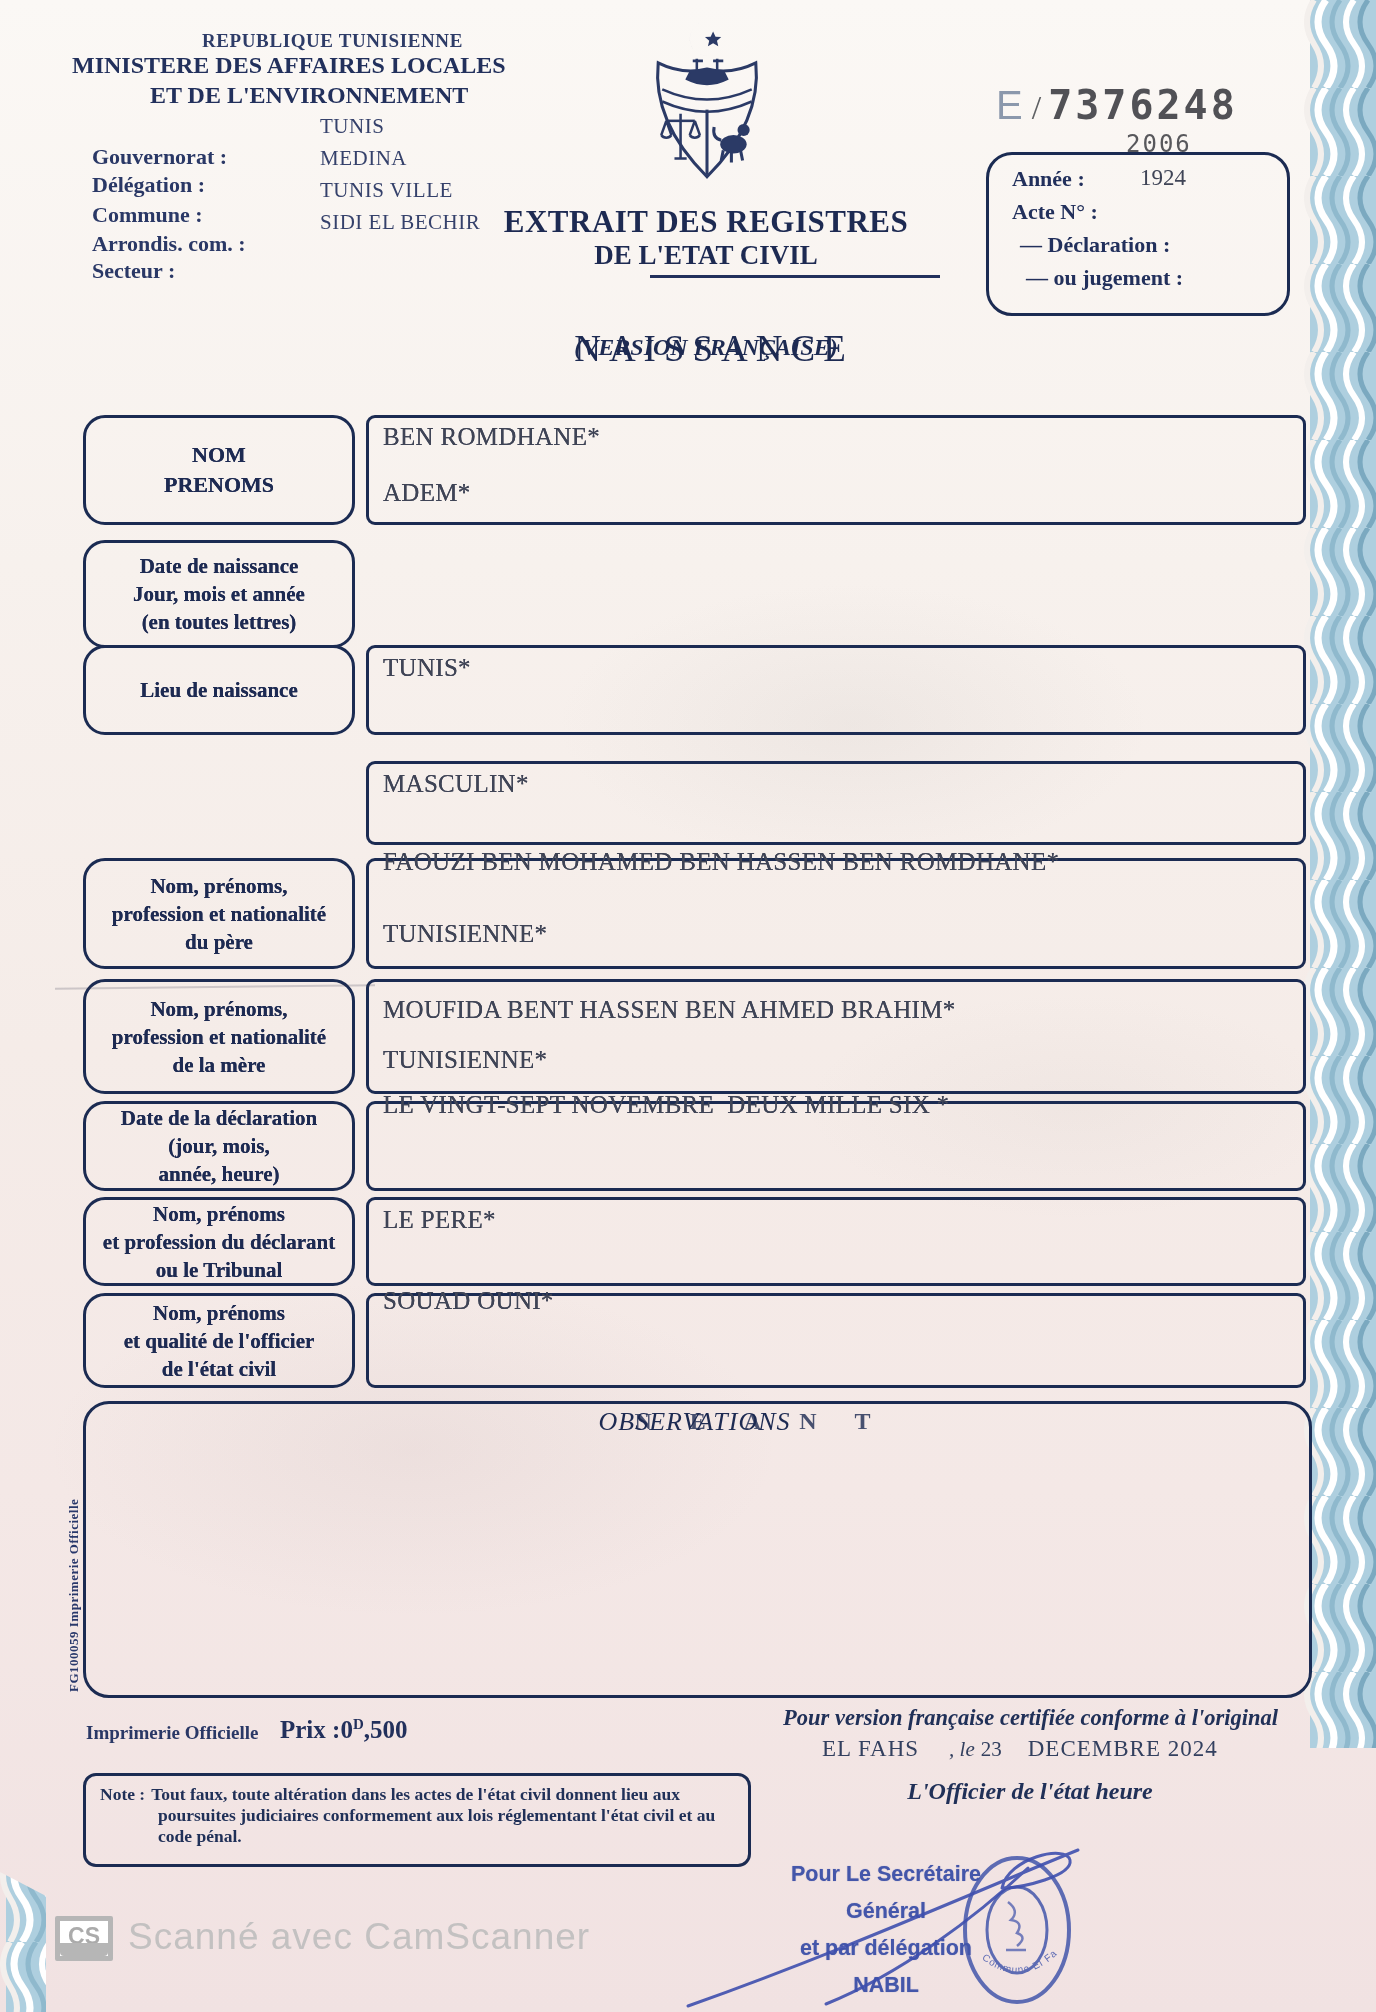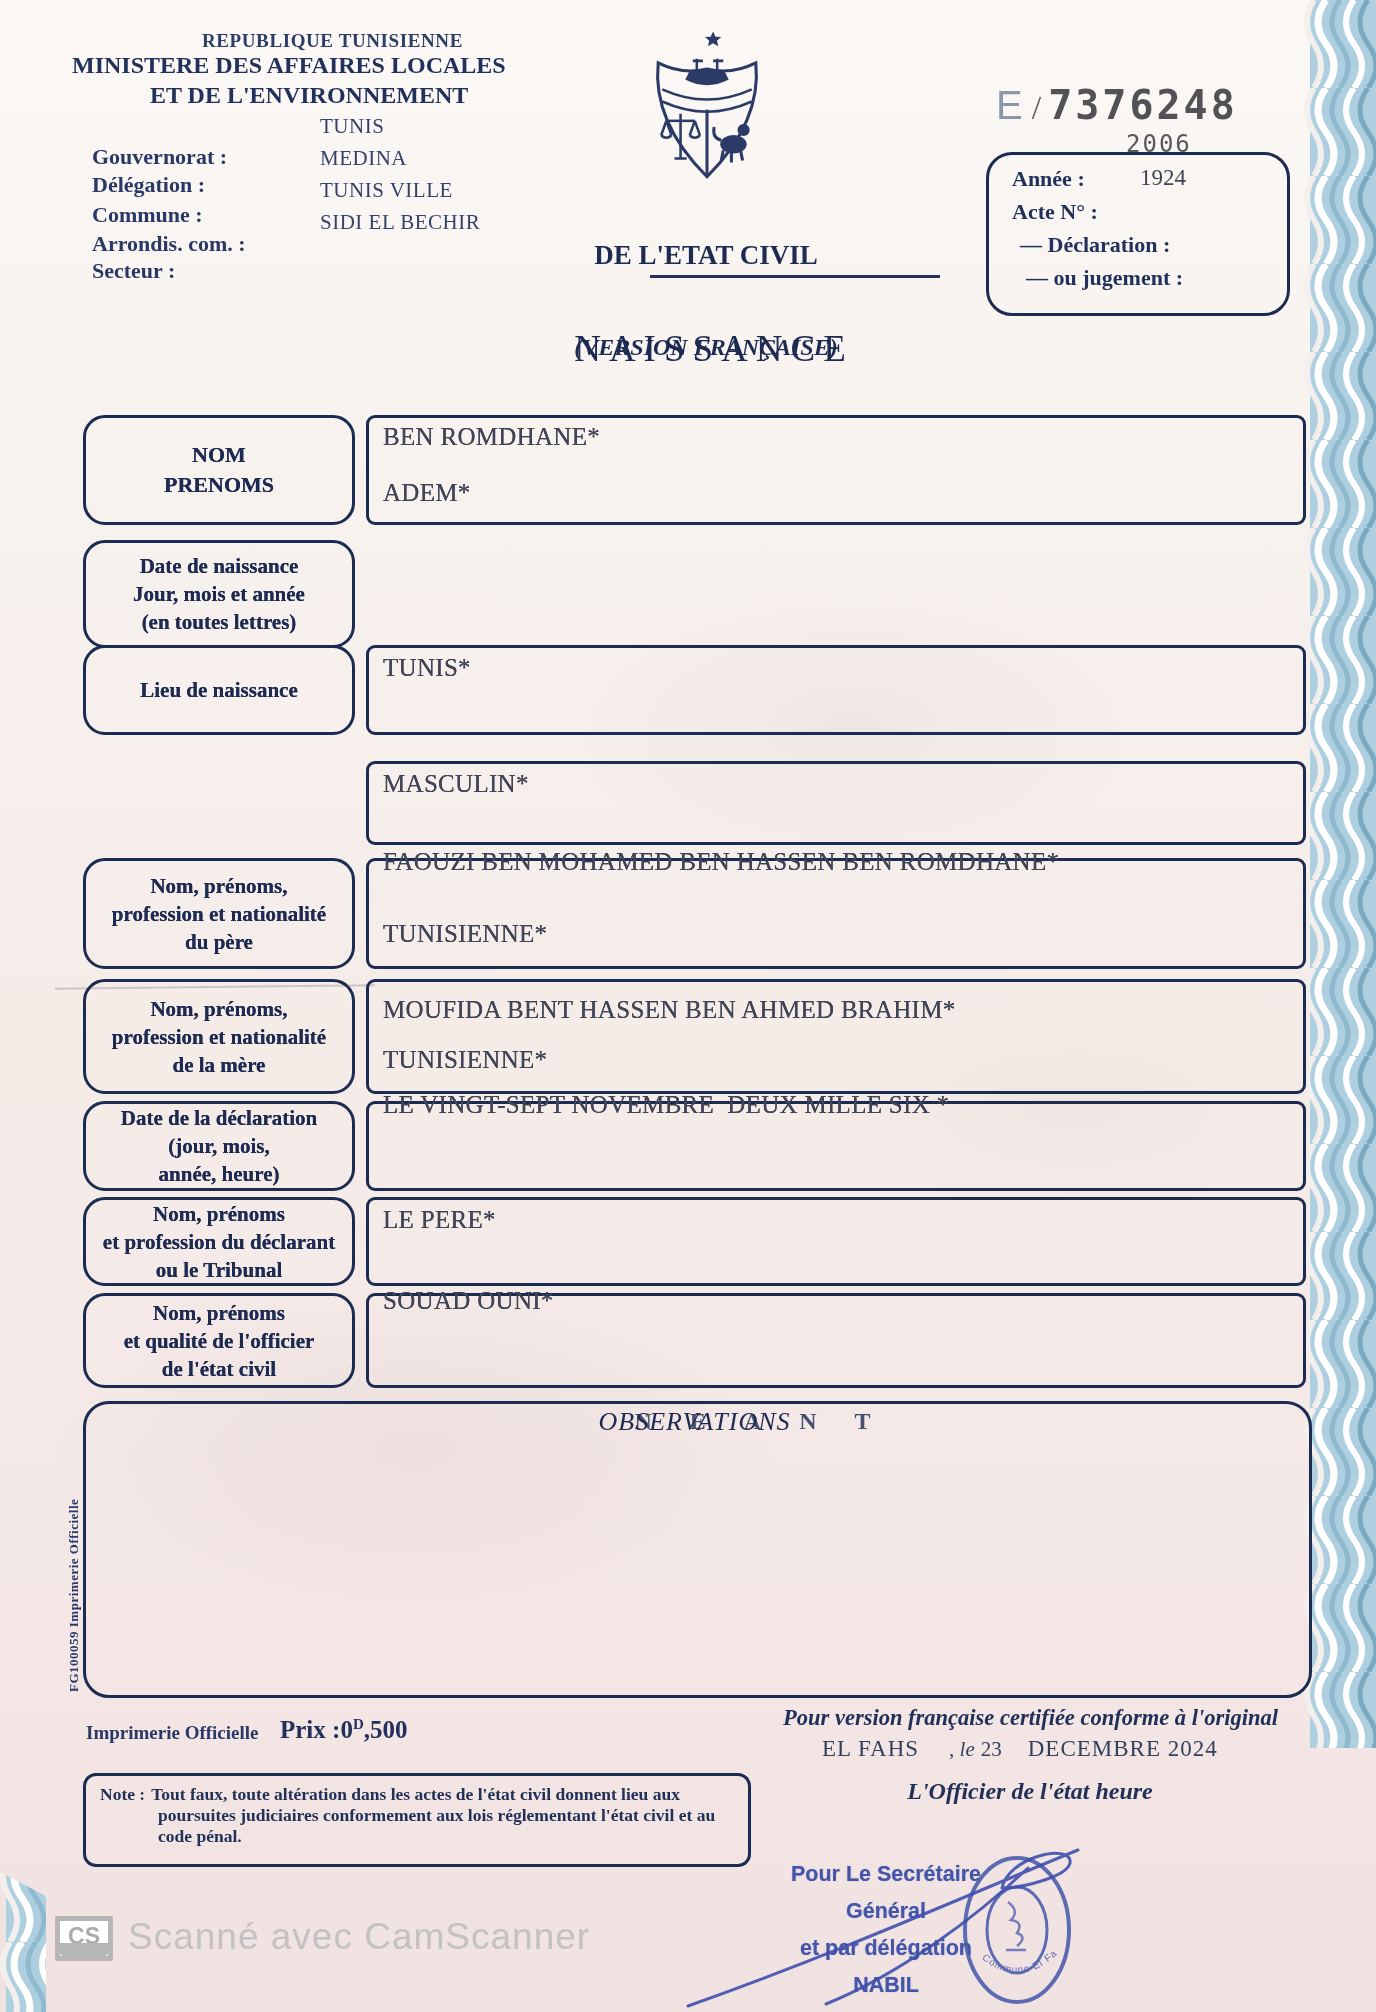--- a/index.html
+++ b/index.html
@@ -146,20 +146,21 @@
       </g>
       <g>
         <ellipse cx="86" cy="126" rx="13" ry="9" fill="#2b3a66" stroke="none"></ellipse>
         <circle cx="96" cy="112" r="6" fill="#2b3a66" stroke="none"></circle>
         <path d="M76 132 l-2 10 M84 134 v10 M93 132 l2 10" stroke-width="3"></path>
         <path d="M74 122 q-9 -2 -7 -13" stroke-width="3"></path>
       </g>
     </g>
   </svg>
 
+  <div class="abs titlebox t1">EXTRAIT DES REGISTRES</div>
   <div class="abs titlebox t2">DE L'ETAT CIVIL</div>
   <div class="abs t-underline"></div>
   <div class="abs titlebox t3">NAISSANCE</div>
   <div class="abs titlebox t4">(VERSION FRANÇAISE)</div>
 
   <div class="abs serial">
     <span class="e">E</span>
     <span class="slash">/</span>
     <span class="num">7376248</span>
   </div>

